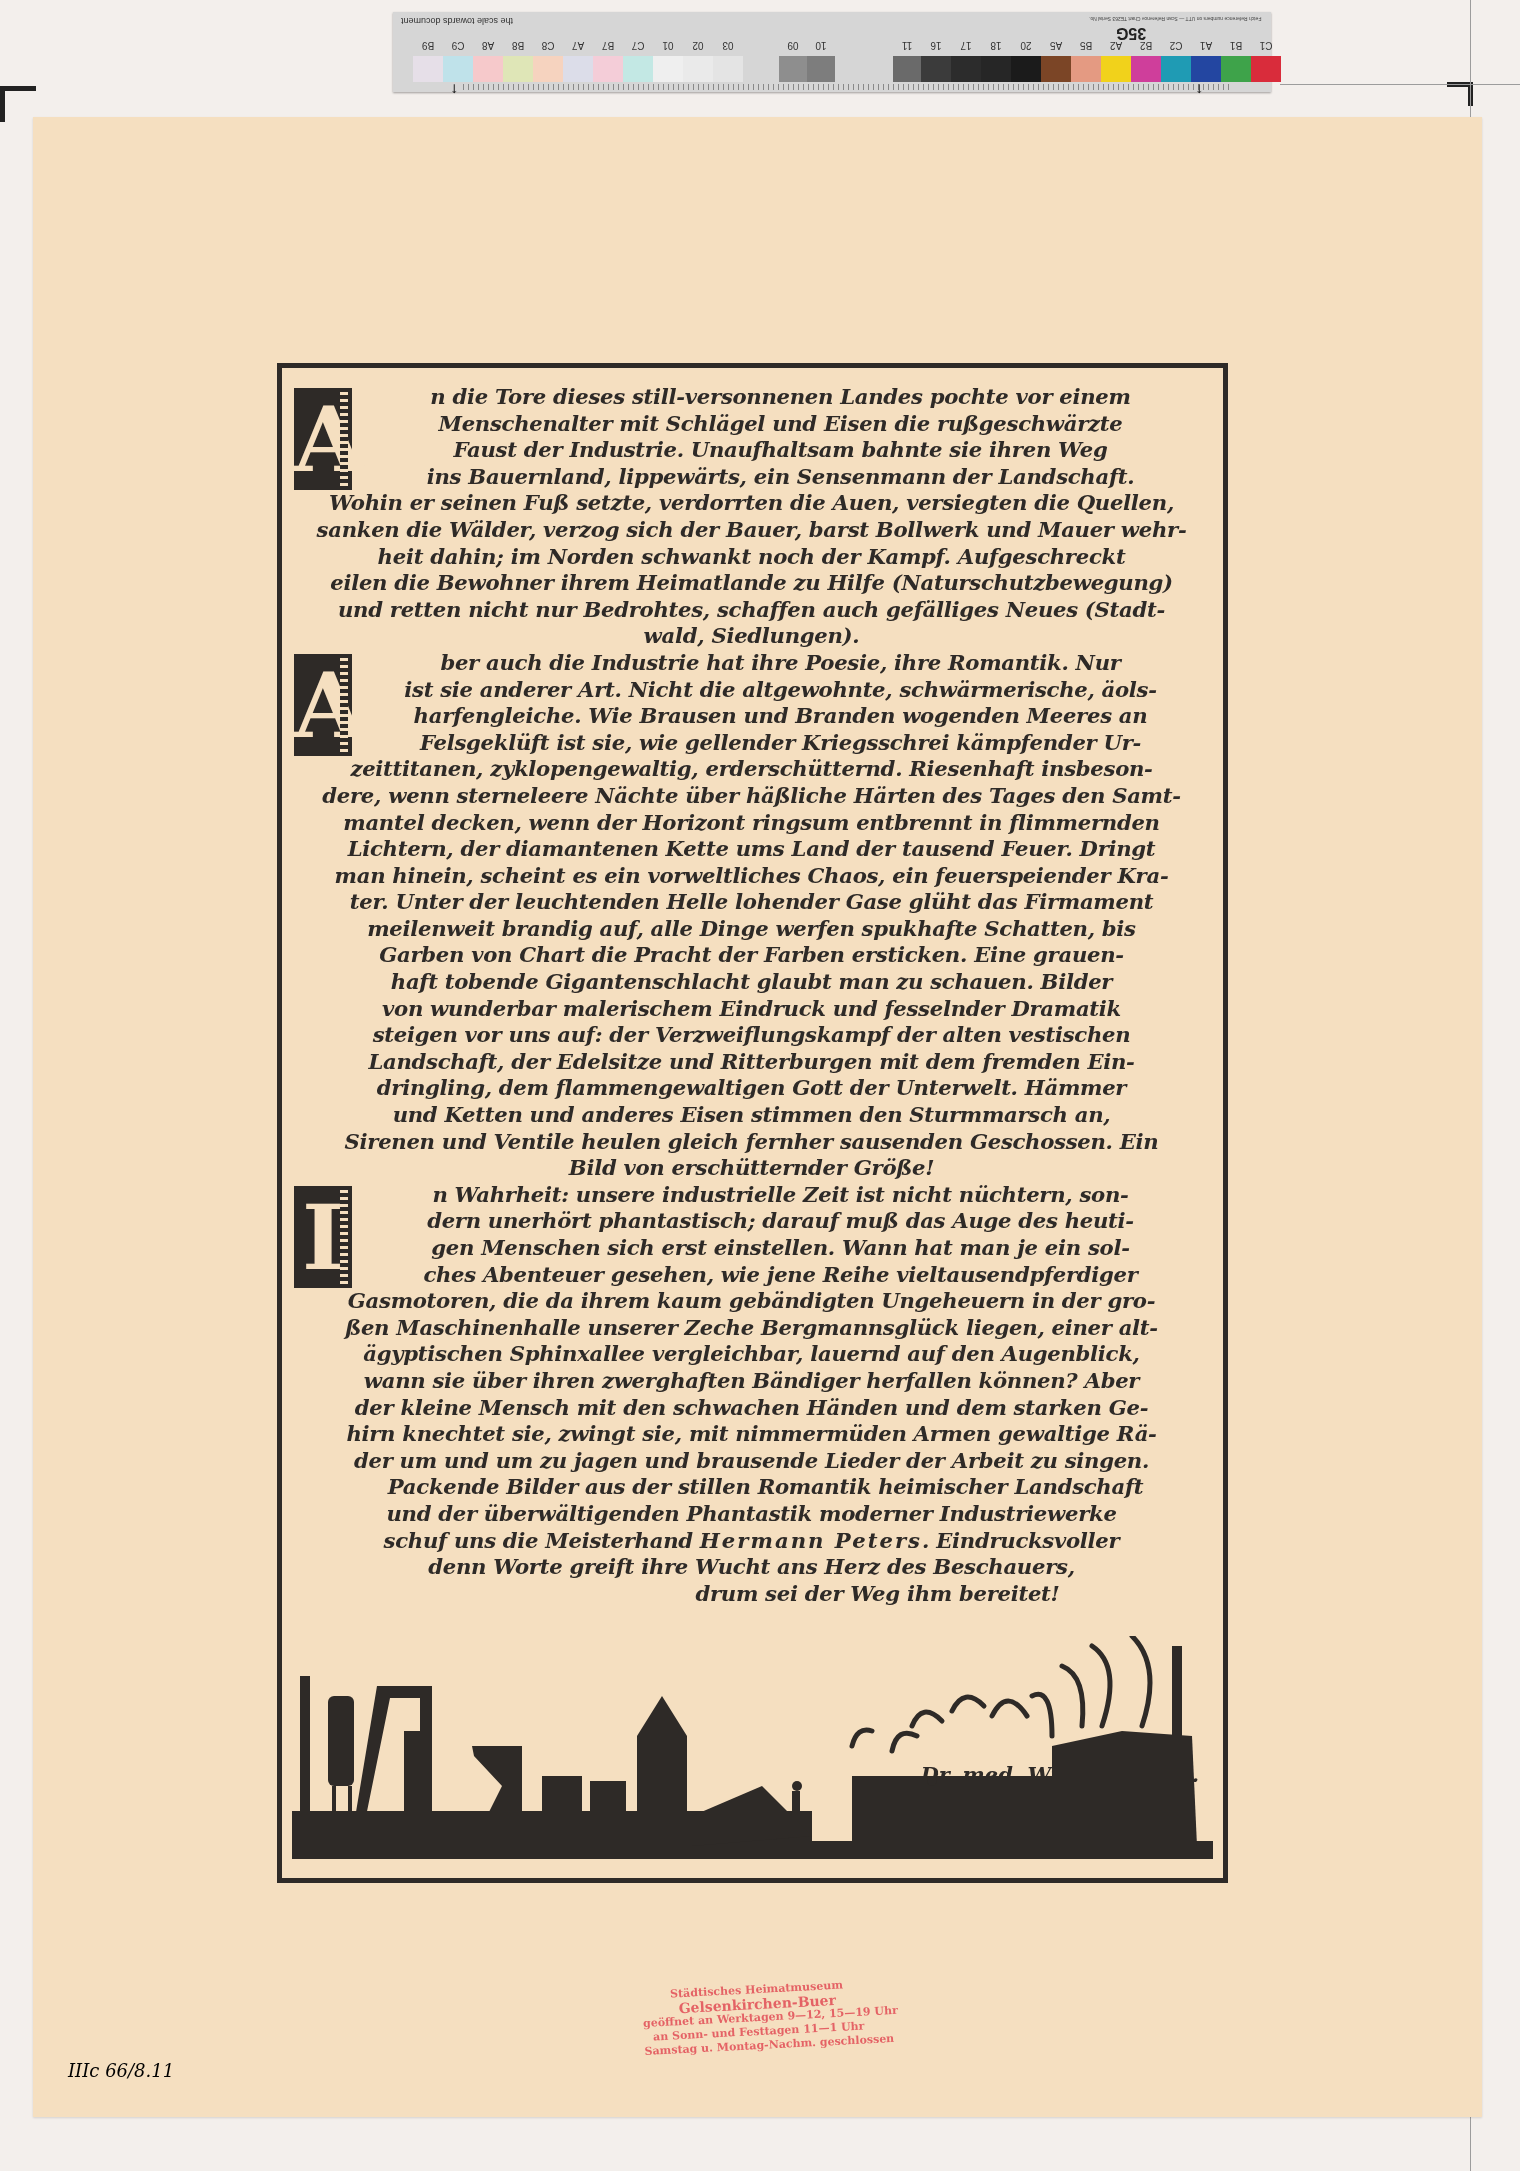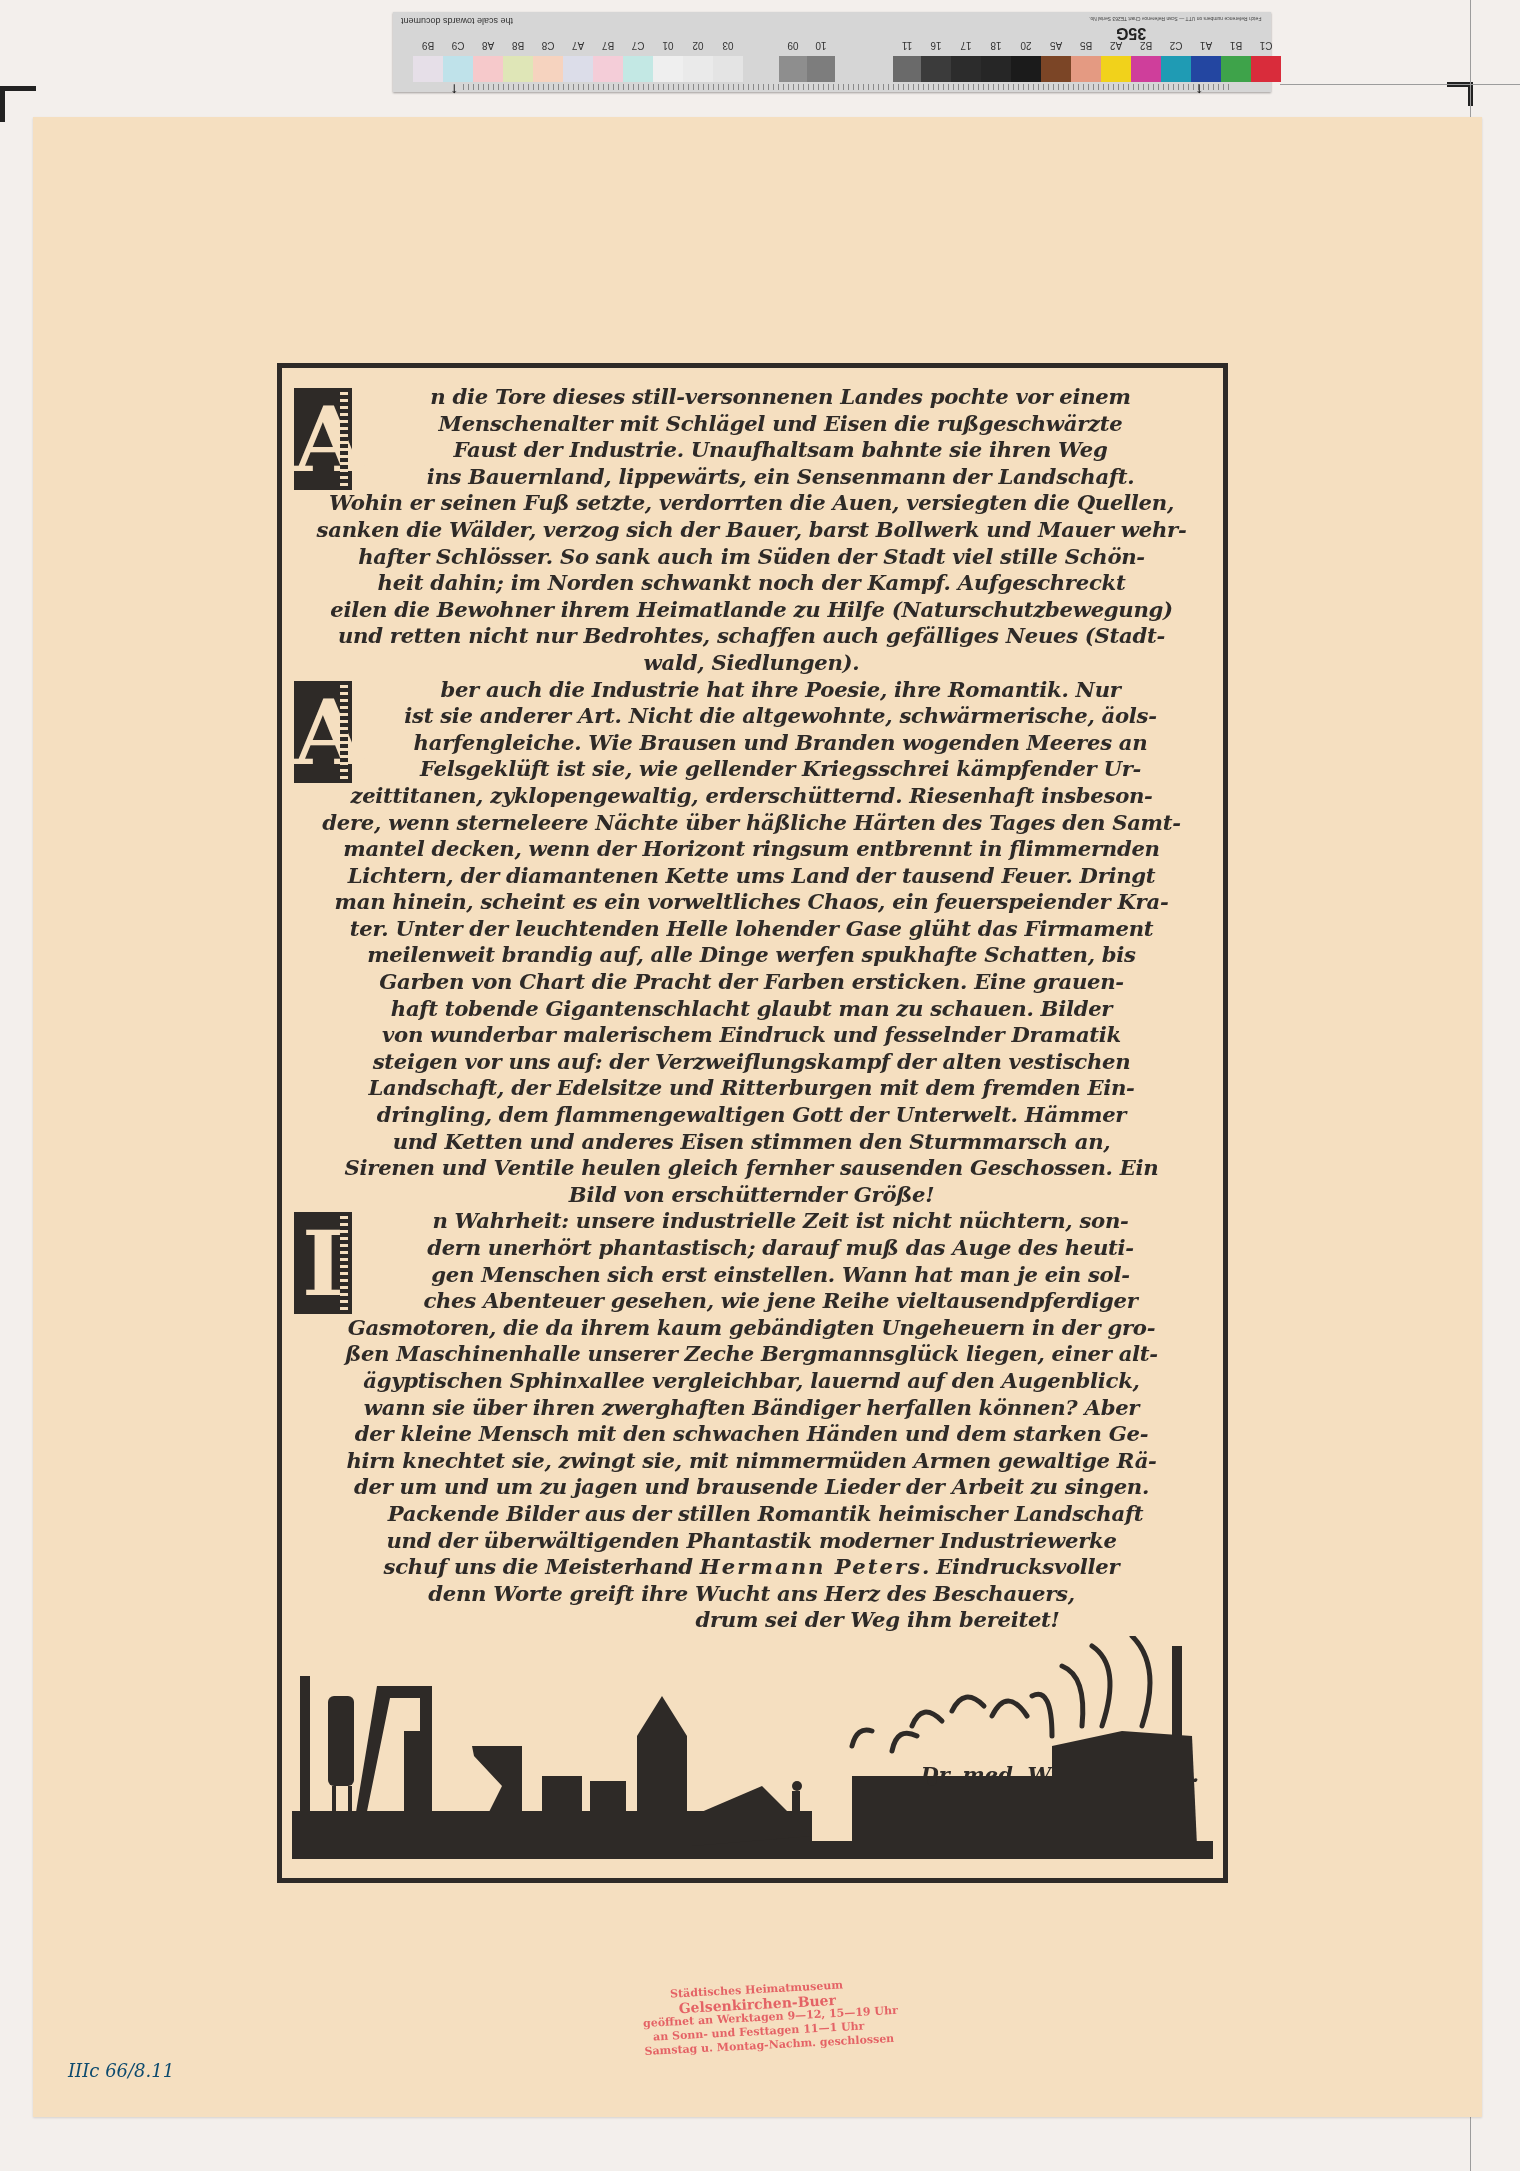--- a/index.html
+++ b/index.html
@@ -82,21 +82,21 @@
 
   .stamp {
     position:absolute; left:643px; top:1983px; width:230px;
     font-family:"DejaVu Serif", serif; color:#e0434f; font-weight:bold;
     transform:rotate(-3deg); opacity:.8; text-align:center;
   }
   .stamp div { font-size:11px; line-height:14px; white-space:nowrap; }
   .stamp .big { font-size:14px; }
   .inventory {
     position:absolute; left:68px; top:2060px;
-    font-family:"DejaVu Serif", serif; font-style:italic; font-size:18px; color:#0c4a6e;
+    font-family:"DejaVu Serif", serif; font-style:italic; font-size:18px; color:#000000;
   }
 </style>
 </head>
 <body>
 
 <div class="crop" style="left:0;top:86px;width:36px;height:5px;"></div>
 <div class="crop" style="left:0;top:86px;width:5px;height:36px;"></div>
 <div class="crop" style="left:1447px;top:82px;width:26px;height:5px;"></div>
 <div class="crop" style="left:1468px;top:82px;width:5px;height:24px;"></div>
 <div class="grid-line" style="left:1280px;top:84px;width:240px;height:1px;"></div>
@@ -195,21 +195,20 @@
   <div class="frame">
     <div class="text-block" id="text-block">
         <div>
           <div class="initial">A</div>
           <div class="line">n die Tore dieses still-versonnenen Landes pochte vor einem</div>
           <div class="line">Menschenalter mit Schlägel und Eisen die rußgeschwärzte</div>
           <div class="line">Faust der Industrie. Unaufhaltsam bahnte sie ihren Weg</div>
           <div class="line">ins Bauernland, lippewärts, ein Sensenmann der Landschaft.</div>
           <div class="line">Wohin er seinen Fuß setzte, verdorrten die Auen, versiegten die Quellen,</div>
           <div class="line">sanken die Wälder, verzog sich der Bauer, barst Bollwerk und Mauer wehr-</div>
-          <div class="line">hafter Schlösser. So sank auch im Süden der Stadt viel stille Schön-</div>
           <div class="line">heit dahin; im Norden schwankt noch der Kampf. Aufgeschreckt</div>
           <div class="line">eilen die Bewohner ihrem Heimatlande zu Hilfe (Naturschutzbewegung)</div>
           <div class="line">und retten nicht nur Bedrohtes, schaffen auch gefälliges Neues (Stadt-</div>
           <div class="line">wald, Siedlungen).</div>
         </div>
         <div>
           <div class="initial">A</div>
           <div class="line">ber auch die Industrie hat ihre Poesie, ihre Romantik. Nur</div>
           <div class="line">ist sie anderer Art. Nicht die altgewohnte, schwärmerische, äols-</div>
           <div class="line">harfengleiche. Wie Brausen und Branden wogenden Meeres an</div>

